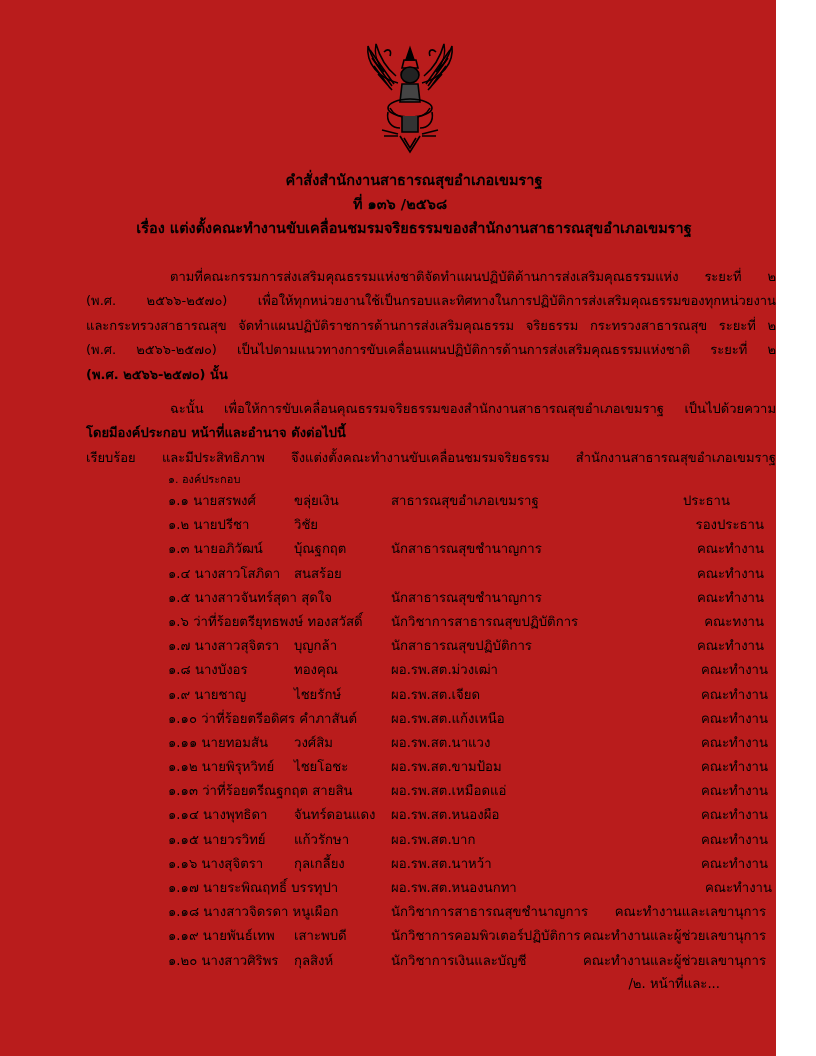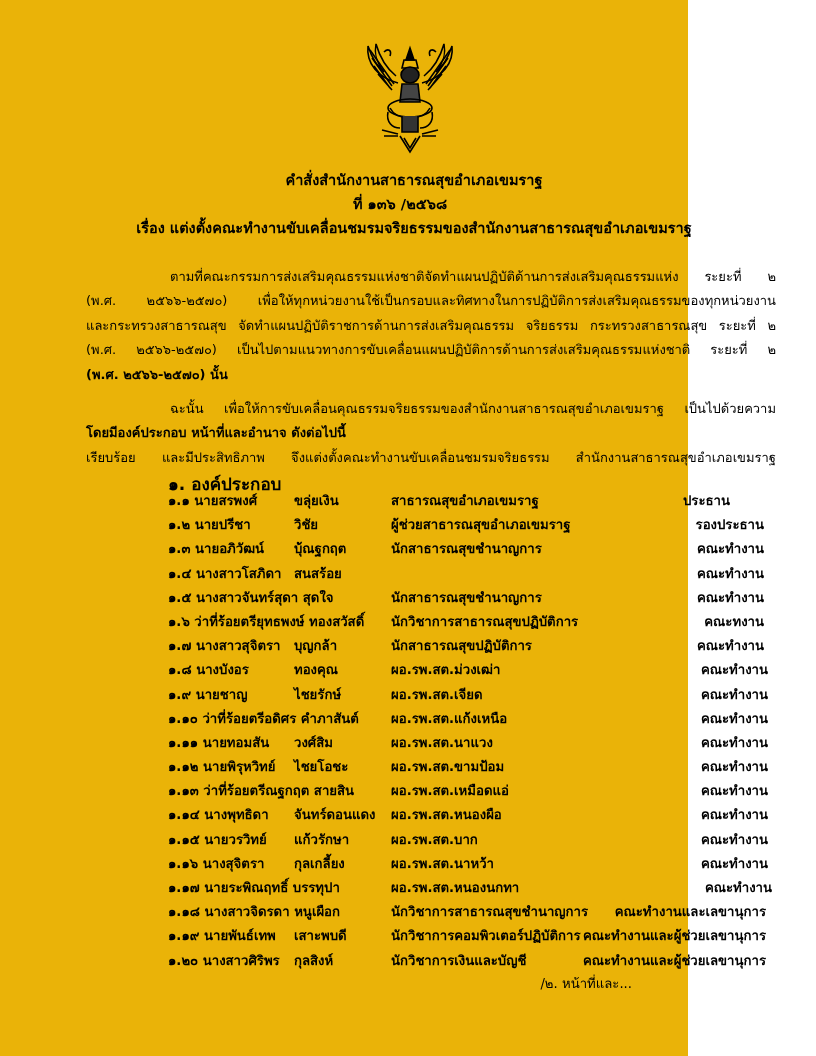--- a/index.html
+++ b/index.html
@@ -1,31 +1,31 @@
 <!DOCTYPE html>
 <html><head>
 <meta charset="utf-8">
 <style>
   html, body { margin: 0; padding: 0; background: #ffffff; }
   body { width: 816px; height: 1056px; position: relative; overflow: hidden;
          font-family: "DejaVu Sans", "Liberation Sans", sans-serif; color: #000; }
-  .page { position: absolute; left: 0; top: 0; width: 688px; height: 1056px; background: #eab308; }
+  .page { position: absolute; left: 0; top: 0; width: 776px; height: 1056px; background: #b91c1c; }
   .emblem { position: absolute; left: 358px; top: 28px; width: 104px; height: 130px; }
   .title { position: absolute; left: 0; width: 816px; text-align: center; font-weight: bold; font-size: 14.5px; white-space: nowrap; }
   .t1 { top: 168px; left: 6px; }
   .t2 { top: 192px; left: -8px; }
   .t3 { top: 216px; left: 6px; }
   .para { position: absolute; left: 86px; width: 690px; font-size: 13px; line-height: 24.4px; }
   .line { white-space: nowrap; height: 24.4px; text-align: justify; text-align-last: justify; }
   .line.last { text-align-last: left; font-weight: bold; }
   .indent { padding-left: 84px; }
   .p1 { top: 265px; }
   .p2 { top: 397px; }
-  .section-head { position: absolute; left: 168px; top: 470px; font-size: 17px; font-weight: bold; white-space: nowrap; }
-  .members { position: absolute; left: 0; top: 489px; width: 816px; font-weight: bold; }
+  .section-head { position: absolute; left: 168px; top: 470px; font-size: 11px; font-weight: normal; white-space: nowrap; }
+  .members { position: absolute; left: 0; top: 489px; width: 816px; }
   .row { position: relative; height: 24.2px; font-size: 13.2px; line-height: 24.2px; white-space: nowrap; }
   .row span { position: absolute; top: 0; }
   .c-name { left: 168px; }
   .c-surname { left: 294px; }
   .c-position { left: 391px; }
   .c-role { right: 52px; text-align: left; }
   .footer-next { position: absolute; right: 56px; top: 973px; font-size: 13.2px; white-space: nowrap; }
 </style>
 </head>
 <body>
@@ -86,21 +86,20 @@
   <div class="members">
     <div class="row">
         <span class="c-name">๑.๑ นายสรพงศ์</span>
         <span class="c-surname">ขลุ่ยเงิน</span>
         <span class="c-position">สาธารณสุขอำเภอเขมราฐ</span>
         <span class="c-role" style="right:86px">ประธาน</span>
       </div>
     <div class="row">
         <span class="c-name">๑.๒ นายปรีชา</span>
         <span class="c-surname">วิชัย</span>
-        <span class="c-position">ผู้ช่วยสาธารณสุขอำเภอเขมราฐ</span>
         <span class="c-role">รองประธาน</span>
       </div>
     <div class="row">
         <span class="c-name">๑.๓ นายอภิวัฒน์</span>
         <span class="c-surname">บุ้ณฐกฤต</span>
         <span class="c-position">นักสาธารณสุขชำนาญการ</span>
         <span class="c-role">คณะทำงาน</span>
       </div>
     <div class="row">
         <span class="c-name">๑.๔ นางสาวโสภิดา</span>

